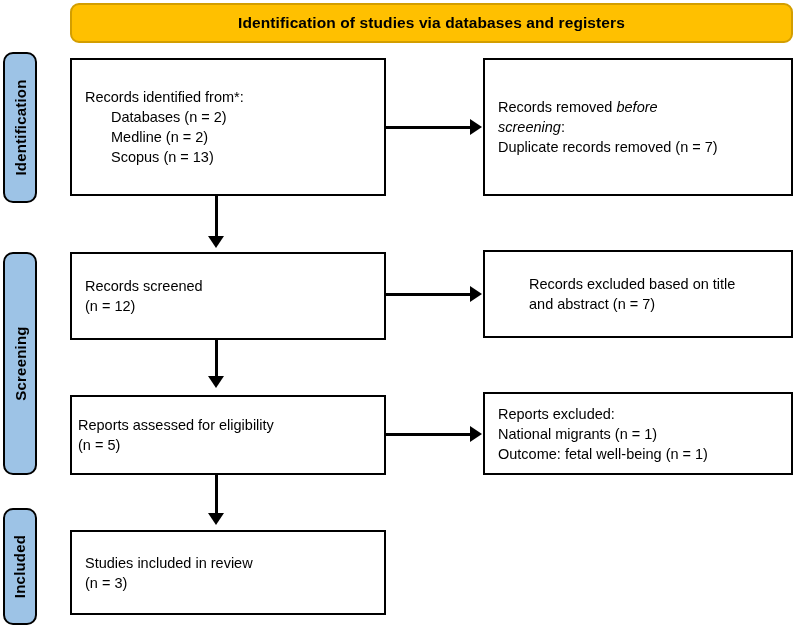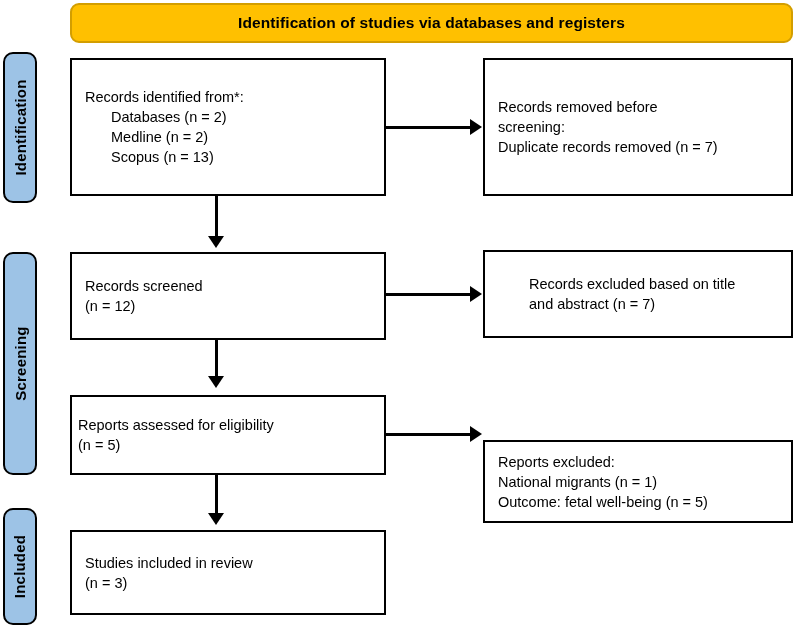--- a/index.html
+++ b/index.html
@@ -77,20 +77,21 @@
   .box-line {
     font-size: 14.5px;
     color: #000000;
     line-height: 20px;
     white-space: pre;
   }
   .indent {
     padding-left: 26px;
   }
   .ital {
+    font-style: italic;
   }
 
   
   .v-line {
     position: absolute;
     width: 2.5px;
     background: #000000;
   }
   .v-head {
     position: absolute;
@@ -154,24 +155,24 @@
   <div class="box" style="left:483px; top:250px; width:310px; height:88px;padding-left:44px;">
     <div class="box-line">Records excluded based on title</div>
     <div class="box-line">and abstract (n = 7)</div>
   </div>
 
   <div class="box" style="left:70px; top:395px; width:316px; height:80px;padding-left:6px;">
     <div class="box-line">Reports assessed for eligibility</div>
     <div class="box-line">(n = 5)</div>
   </div>
 
-  <div class="box" style="left:483px; top:392px; width:310px; height:83px;margin-top:48px;">
+  <div class="box" style="left:483px; top:392px; width:310px; height:83px;">
     <div class="box-line">Reports excluded:</div>
     <div class="box-line">National migrants (n = 1)</div>
-    <div class="box-line">Outcome: fetal well-being (n = 5)</div>
+    <div class="box-line">Outcome: fetal well-being (n = 1)</div>
   </div>
 
   <div class="box" style="left:70px; top:530px; width:316px; height:85px;">
     <div class="box-line">Studies included in review</div>
     <div class="box-line">(n = 3)</div>
   </div>
 
   <div class="h-line" style="left:386px; top:126px; width:86px;"></div>
   <div class="h-head" style="left:470px; top:119px;"></div>
 

